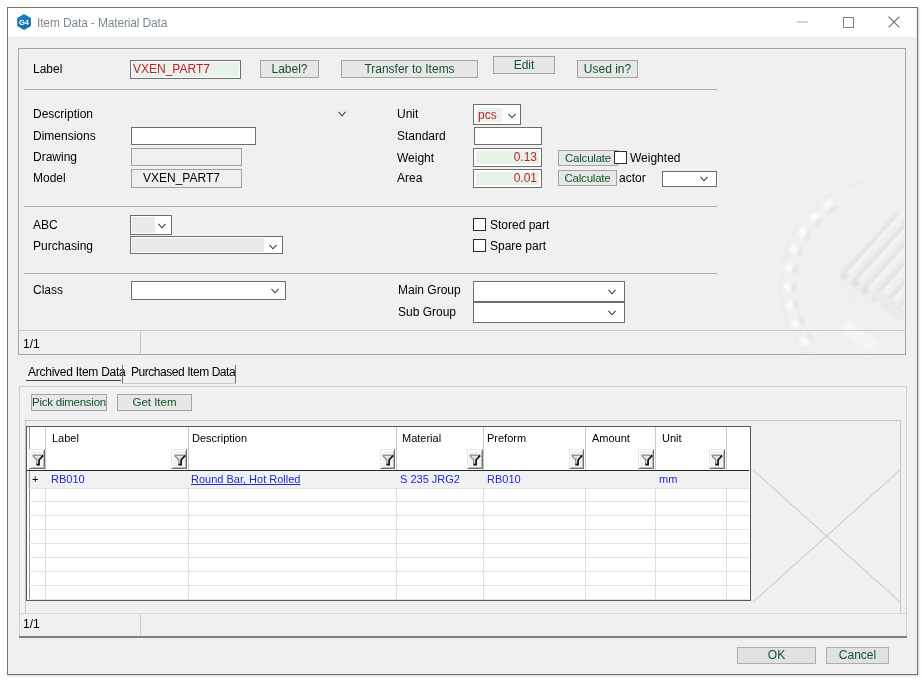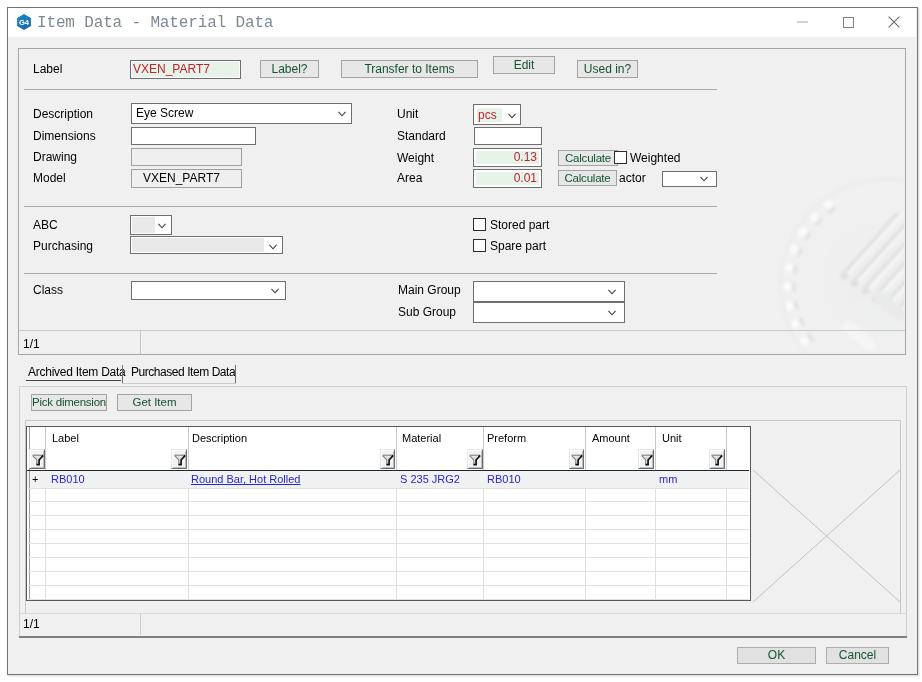--- a/index.html
+++ b/index.html
@@ -34,21 +34,21 @@
     <defs>
         <linearGradient id="hx" x1="0" y1="0" x2="1" y2="1">
       <stop offset="0" stop-color="#1c86c0"></stop>
           <stop offset="0.5" stop-color="#1a7ab8"></stop>
           <stop offset="1" stop-color="#145f9b"></stop>
     </linearGradient>
       </defs>
     <path d="M8 0 L14.9 4 L14.9 12 L8 16 L1.1 12 L1.1 4 Z" fill="url(#hx)"></path>
     <text x="8" y="11.4" font-family="Liberation Sans, sans-serif" font-size="7.6" font-weight="bold" fill="#fff" text-anchor="middle">G4</text>
   </svg>
-  <div class="lbl" style="left:37px;top:16px;font-size:16px;letter-spacing:-0.15px;color:#7d8a95;font-family:Liberation Mono, monospace;">Item Data - Material Data</div>
+  <div class="lbl" style="left:37px;top:16px;font-size:12px;letter-spacing:-0.15px;color:#7d8a95;">Item Data - Material Data</div>
   <div class="abs" style="left:797px;top:21px;width:11px;height:2px;background:#d2d2d2;"></div>
   <div class="abs" style="left:843px;top:17px;width:11px;height:11px;border:1.4px solid #808080;background:#fff;"></div>
   <svg class="abs" style="left:888px;top:16px;" width="12" height="12" viewBox="0 0 12 12">
     <path d="M0.6 0.6 L11.4 11.4 M11.4 0.6 L0.6 11.4" stroke="#6a6a6a" stroke-width="1.1"></path>
   </svg>
 
   <div class="abs" style="left:18px;top:48px;width:888px;height:307px;border:1px solid #a6a6a6;background:#f0f0f0;"></div>
 
   <div class="abs" style="left:19px;top:49px;width:885px;height:305px;overflow:hidden;">
     <svg style="position:absolute;right:0;bottom:0;" width="205" height="196" viewBox="0 0 205 196">
@@ -128,21 +128,20 @@
 
   <div class="lbl" style="left:33px;top:62px;">Label</div>
   <div class="inp green" style="left:130px;top:60px;width:111px;height:19px;padding-left:2px;box-shadow:inset 0 0 0 1px #fff;">VXEN_PART7</div>
   <div class="btn" style="left:260px;top:60px;width:59px;height:18px;">Label?</div>
   <div class="btn" style="left:341px;top:60px;width:137px;height:18px;">Transfer to Items</div>
   <div class="btn" style="left:493px;top:56px;width:62px;height:18px;">Edit</div>
   <div class="btn" style="left:577px;top:60px;width:61px;height:18px;">Used in?</div>
   <div class="hr" style="left:24px;top:89px;width:693px;"></div>
 
   <div class="lbl" style="left:33px;top:107px;">Description</div>
-  <div class="combo" style="left:131px;top:103px;width:221px;height:21px;line-height:19px;">Eye Screw</div>
   <svg class="chev" style="left:338px;top:110px;" width="9" height="7" viewBox="0 0 9 7">
       <path d="M0.5 1 L4.5 5.5 L8.5 1" stroke="#3c3c3c" stroke-width="1.2" fill="none"></path>
     </svg>
   <div class="lbl" style="left:33px;top:129px;">Dimensions</div>
   <div class="inp" style="left:131px;top:127px;width:125px;height:18px;"></div>
   <div class="lbl" style="left:33px;top:150px;">Drawing</div>
   <div class="inp gray" style="left:131px;top:148px;width:111px;height:18px;"></div>
   <div class="lbl" style="left:33px;top:171px;">Model</div>
   <div class="inp gray" style="left:131px;top:169px;width:111px;height:19px;">VXEN_PART7</div>
 

